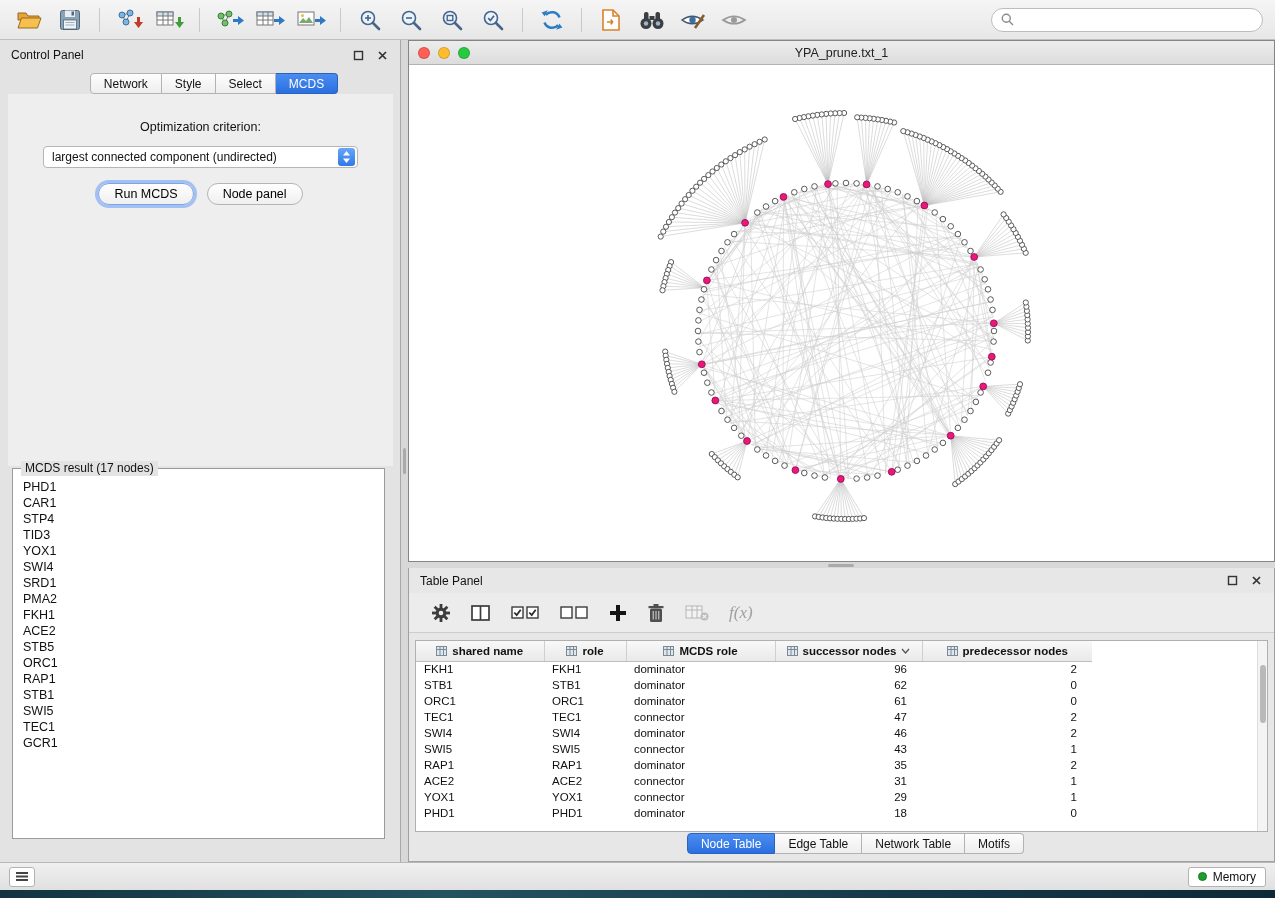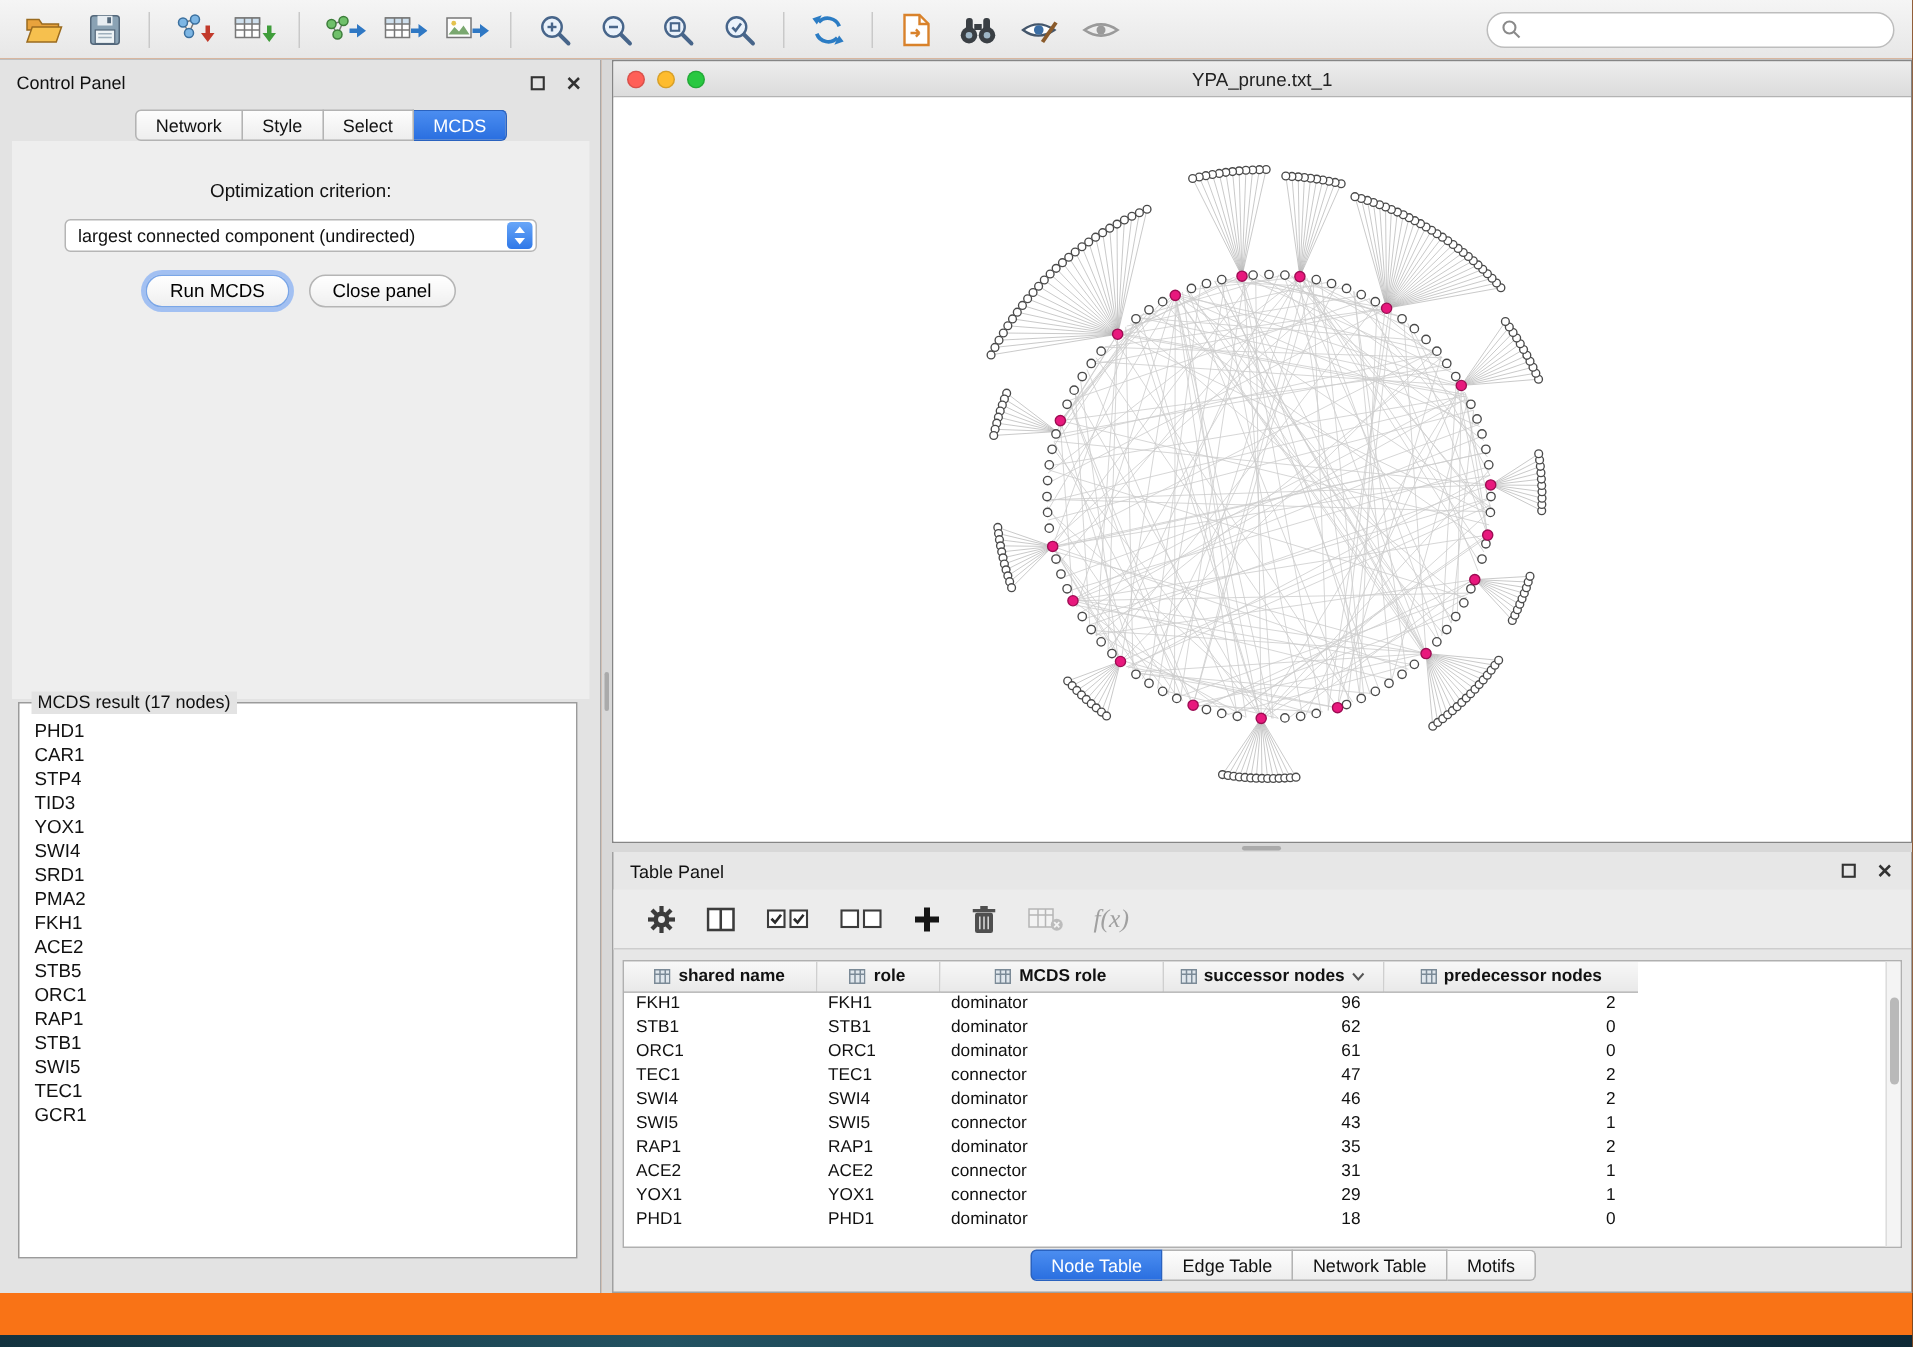--- a/index.html
+++ b/index.html
@@ -1,18 +1,18 @@
 <!DOCTYPE html>
 <html><head>
 <meta charset="utf-8">
 <style>
   *{margin:0;padding:0;box-sizing:border-box;}
   html,body{background:#2a2a2a;}
   body{font-family:"Liberation Sans",sans-serif;color:#111;}
-  .screen{position:relative;width:1275px;height:898px;background:#f97316;overflow:hidden;font-size:12px;}
+  .screen{position:relative;width:1275px;height:898px;background:#fca5a5;overflow:hidden;font-size:12px;}
 
   
   .toolbar{position:absolute;left:0;top:0;width:1275px;height:40px;background:linear-gradient(#f5f5f5,#e7e7e7);border-bottom:1px solid #bfbfbf;display:flex;align-items:center;gap:7px;padding:0 12px;}
   .tbtn{width:34px;height:30px;display:flex;align-items:center;justify-content:center;border-radius:4px;flex:0 0 auto;}
   .tsep{width:1px;height:24px;background:#c9c9c9;margin:0 5px;flex:0 0 auto;}
   .search-box{margin-left:auto;width:272px;height:24px;background:#fff;border:1px solid #bdbdbd;border-radius:12px;display:flex;align-items:center;padding:0 9px;gap:6px;}
   .search-box input{border:none;outline:none;flex:1;font-size:12px;background:transparent;font-family:"Liberation Sans",sans-serif;}
 
   
   .control-panel{position:absolute;left:0;top:40px;width:401px;height:822px;background:#e3e3e3;border-right:1px solid #a8a8a8;}
@@ -259,21 +259,21 @@
         <span class="dropdown-text">largest connected component (undirected)</span>
         <span class="dropdown-stepper">
           <svg width="9" height="14" viewBox="0 0 9 14">
               <path d="M4.5 1 L8 5.4 H1z" fill="#fff"></path>
               <path d="M4.5 13 L1 8.6 H8z" fill="#fff"></path>
             </svg>
         </span>
       </div>
       <div class="btn-row">
         <button class="mac-btn focused">Run MCDS</button>
-        <button class="mac-btn">Close panel</button>
+        <button class="mac-btn">Node panel</button>
       </div>
     </div>
     <div class="result-fieldset">
       <span class="result-legend">MCDS result (17 nodes)</span>
       <div class="result-list">
           <div class="result-item">PHD1</div>
           <div class="result-item">CAR1</div>
           <div class="result-item">STP4</div>
           <div class="result-item">TID3</div>
           <div class="result-item">YOX1</div>
@@ -1155,15 +1155,28 @@
         </div>
     </div>
     <div class="tp-tabs">
       <div class="tab active">Node Table</div>
       <div class="tab">Edge Table</div>
       <div class="tab">Network Table</div>
       <div class="tab">Motifs</div>
     </div>
   </div>
 
+  <div class="status-bar">
+    <div class="sb-left-btn">
+      <svg width="14" height="11">
+          <rect x="1" y="1" width="12" height="2" fill="#444"></rect>
+          <rect x="1" y="4.5" width="12" height="2" fill="#444"></rect>
+          <rect x="1" y="8" width="12" height="2" fill="#444"></rect>
+        </svg>
+    </div>
+    <div class="memory-btn">
+      <span class="memory-dot"></span>
+      <span>Memory</span>
+    </div>
+  </div>
   <div class="wallpaper"></div>
 
 </div>
 
 </body></html>

